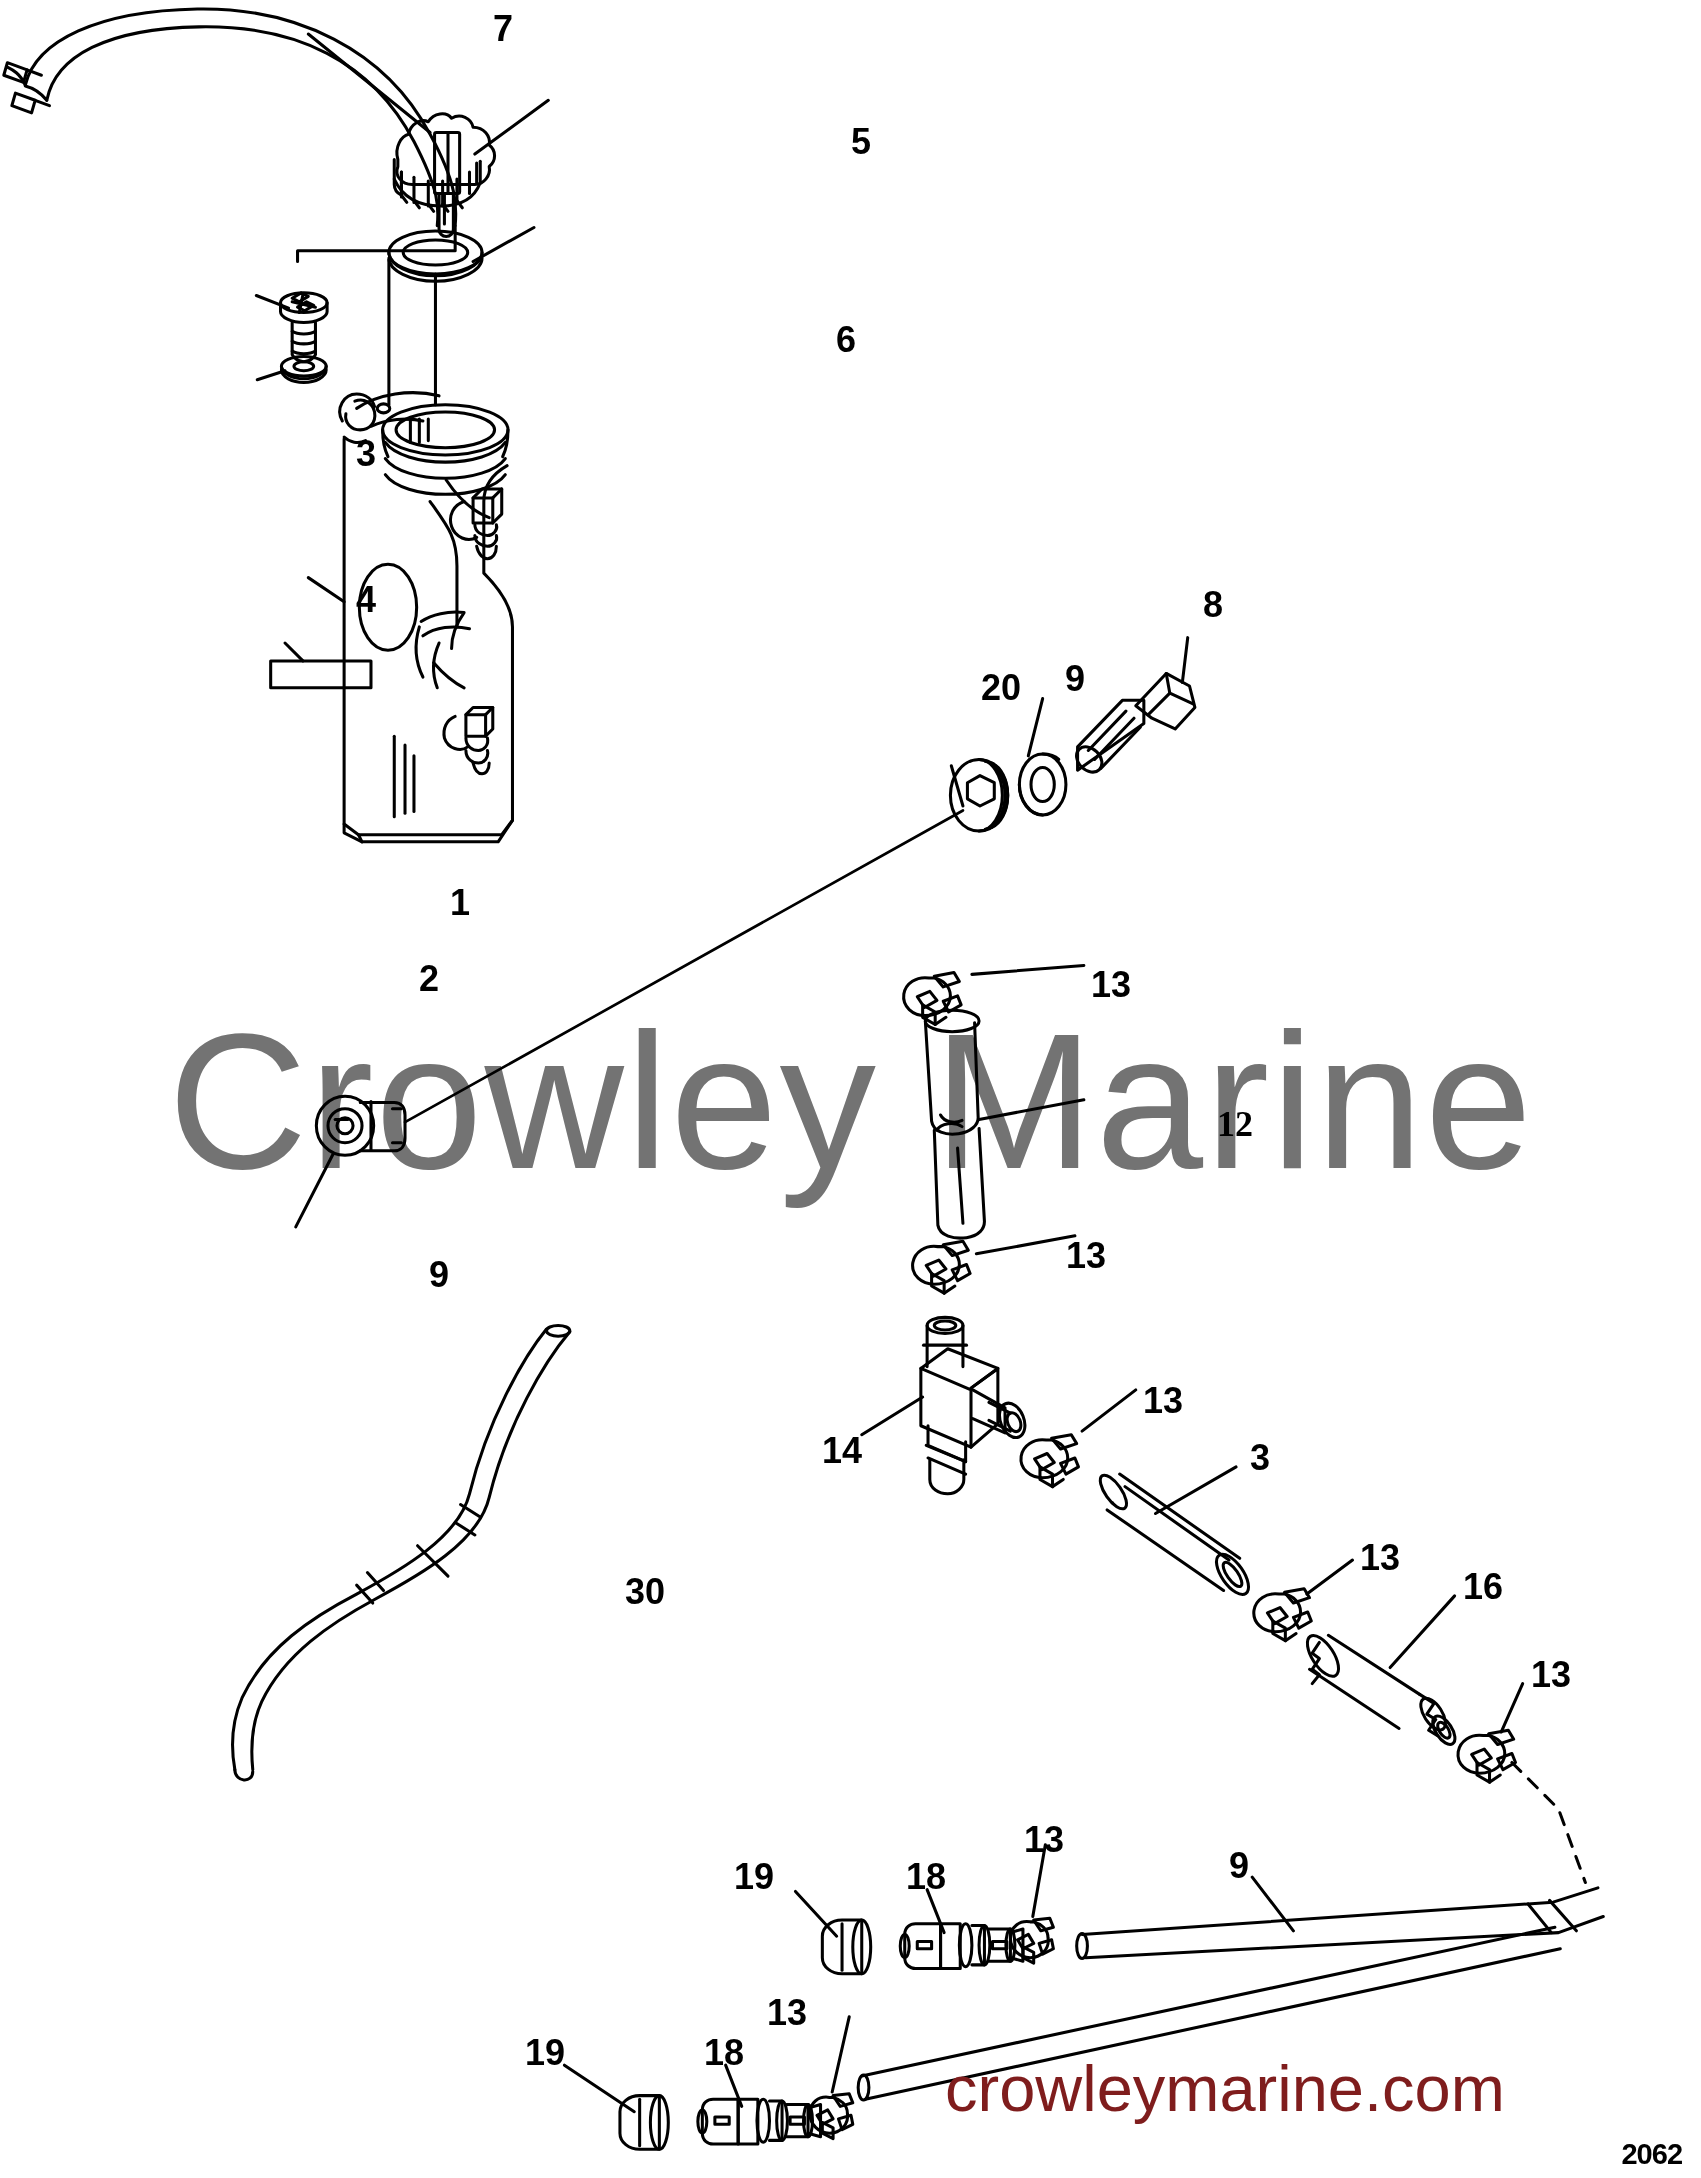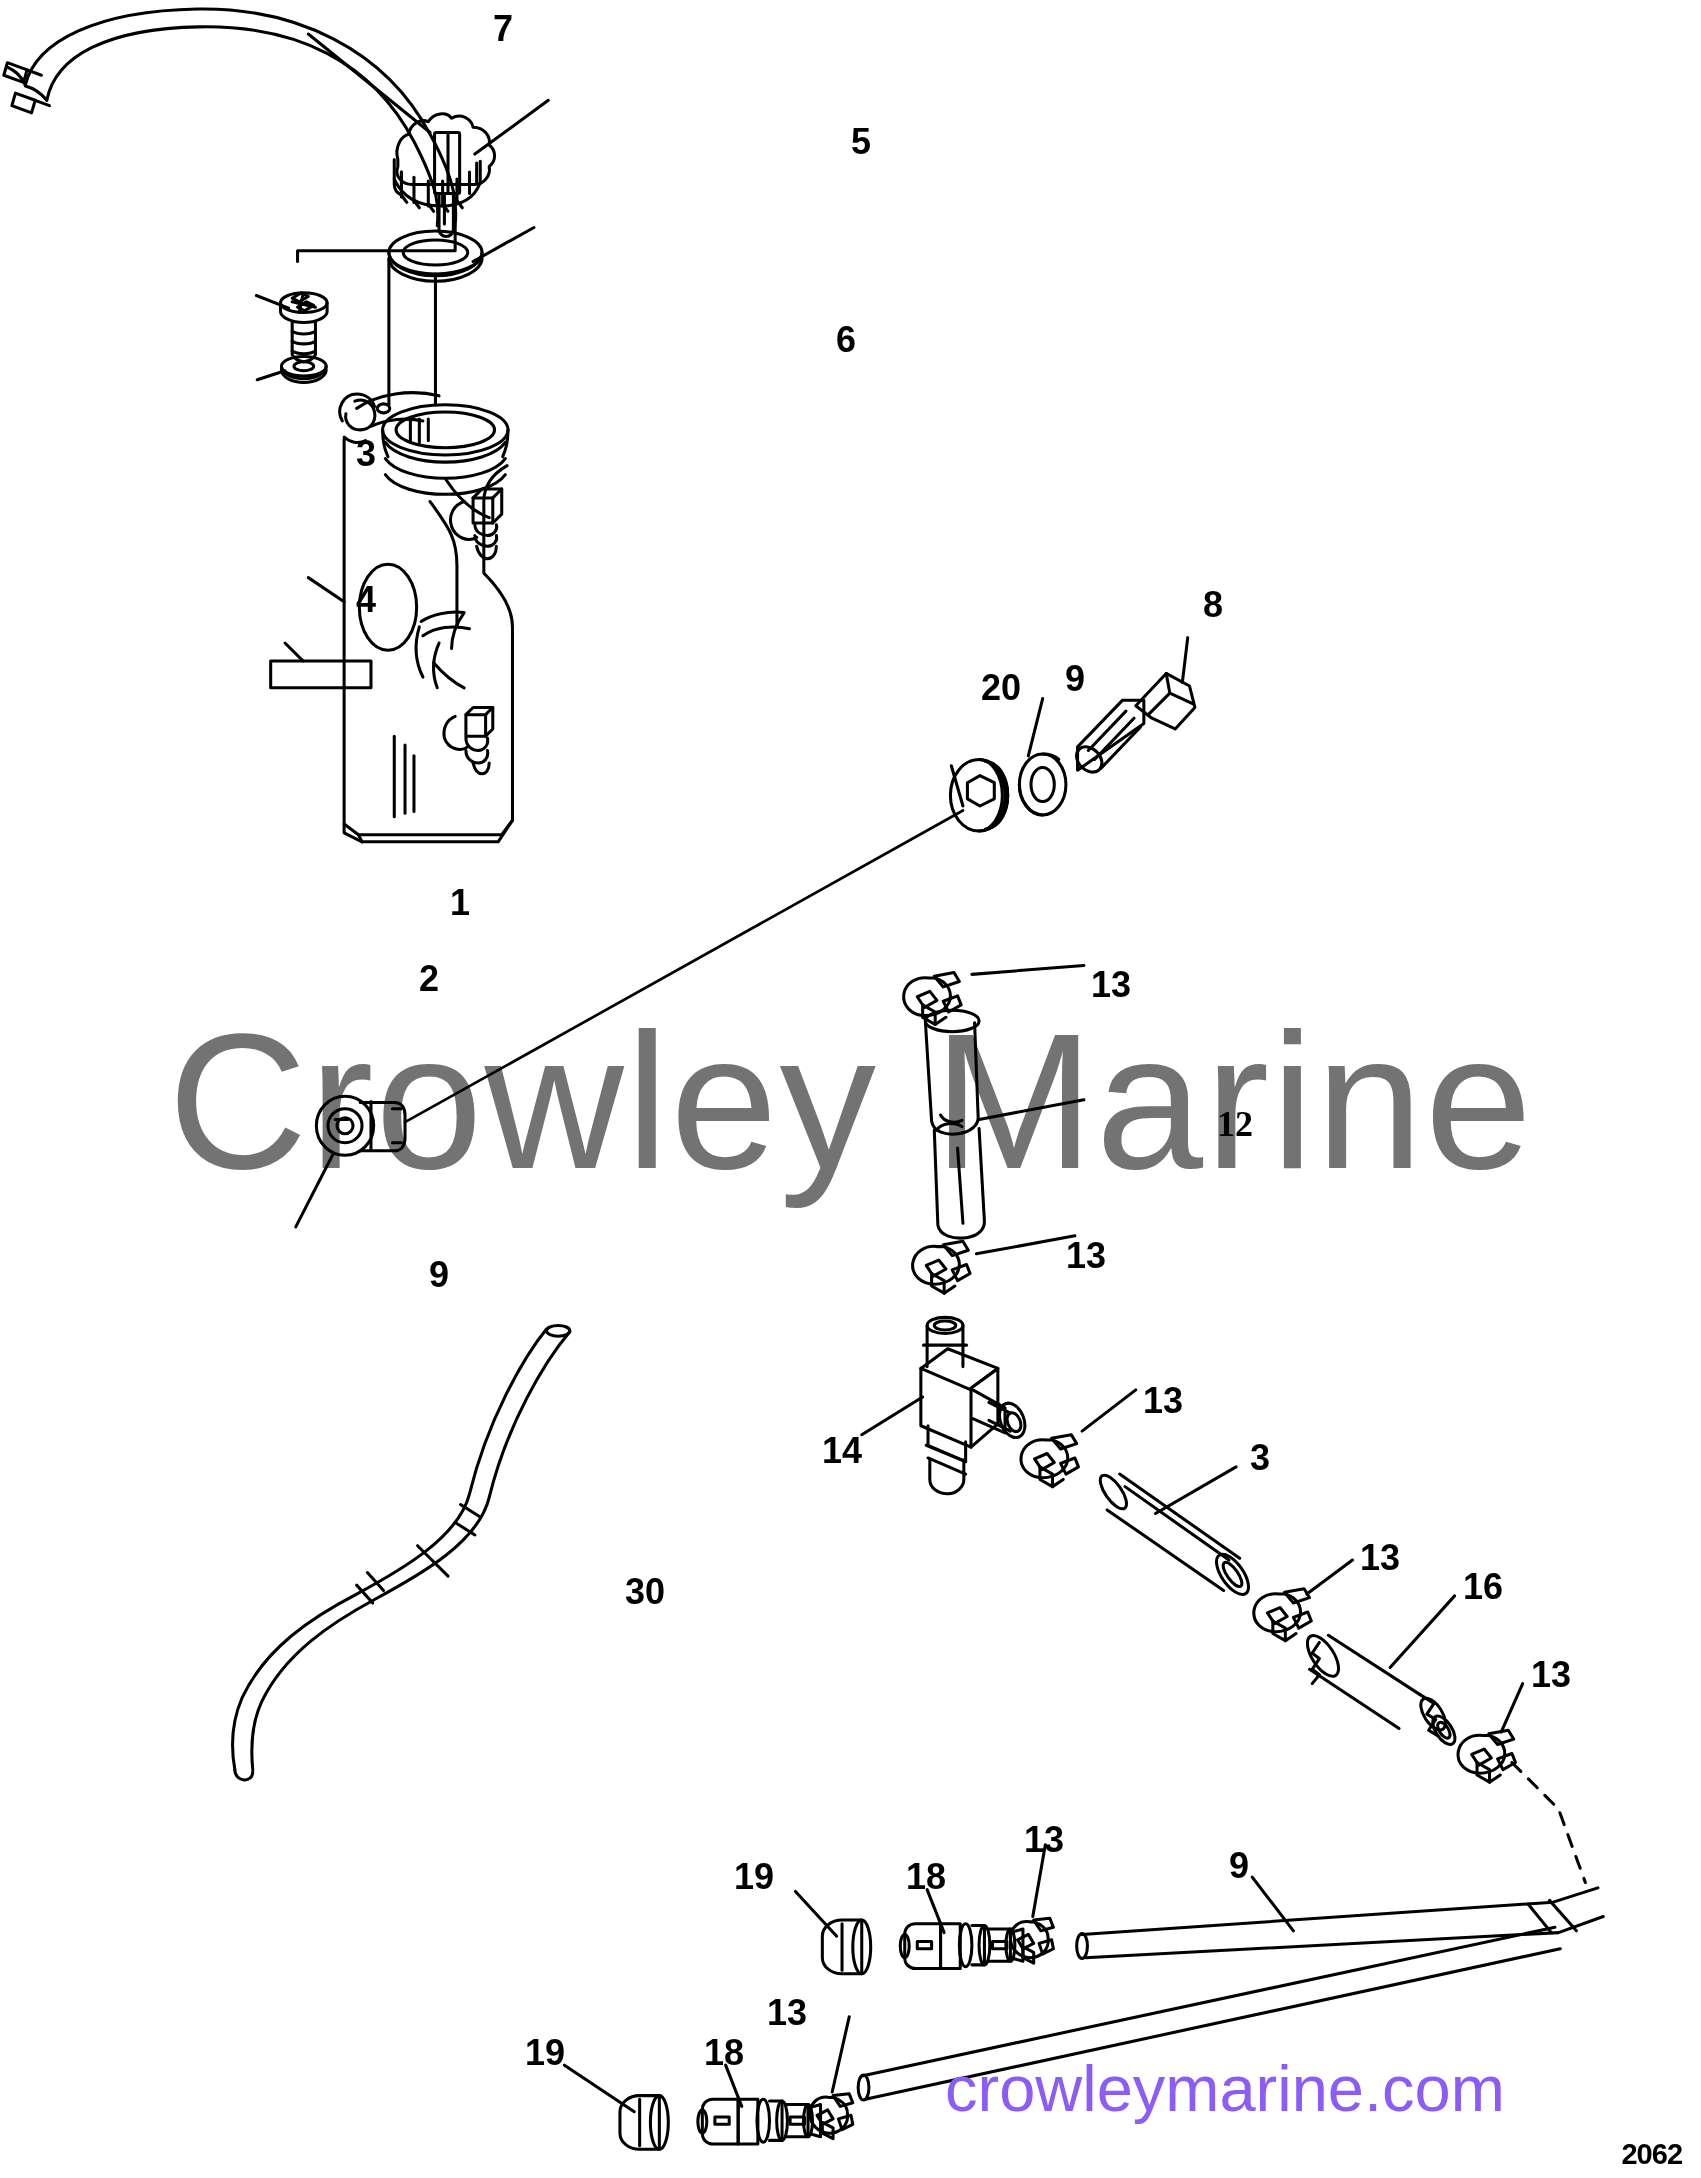--- a/index.html
+++ b/index.html
@@ -3,21 +3,21 @@
 <meta charset="utf-8">
 <style>
   html,body{margin:0;padding:0;background:#fff;}
   body{width:1702px;height:2178px;position:relative;overflow:hidden;
        font-family:"Liberation Sans",sans-serif;}
   #stage{position:absolute;left:0;top:0;width:1702px;height:2178px;}
   svg#dwg{position:absolute;left:0;top:0;width:1702px;height:2178px;}
   .wm-main{position:absolute;left:0;top:990px;width:1702px;text-align:center;
       font-size:193px;color:#737373;font-family:"Liberation Sans",sans-serif;
       letter-spacing:1.8px;user-select:none;white-space:nowrap;}
-  .wm-url{position:absolute;left:945px;top:2051px;font-size:65px;color:#8b5cf6;
+  .wm-url{position:absolute;left:945px;top:2051px;font-size:65px;color:#7f1d1d;
       font-family:"Liberation Sans",sans-serif;white-space:nowrap;}
   .dgnum{position:absolute;right:19.7px;bottom:7.2px;font-size:29px;font-weight:bold;
       color:#000;font-family:"Liberation Sans",sans-serif;letter-spacing:-0.9px;}
   .cal{position:absolute;font-size:36px;font-weight:bold;color:#000;
        font-family:"Liberation Sans",sans-serif;line-height:1;}
 </style>
 </head>
 <body>
 
 <div id="stage">

